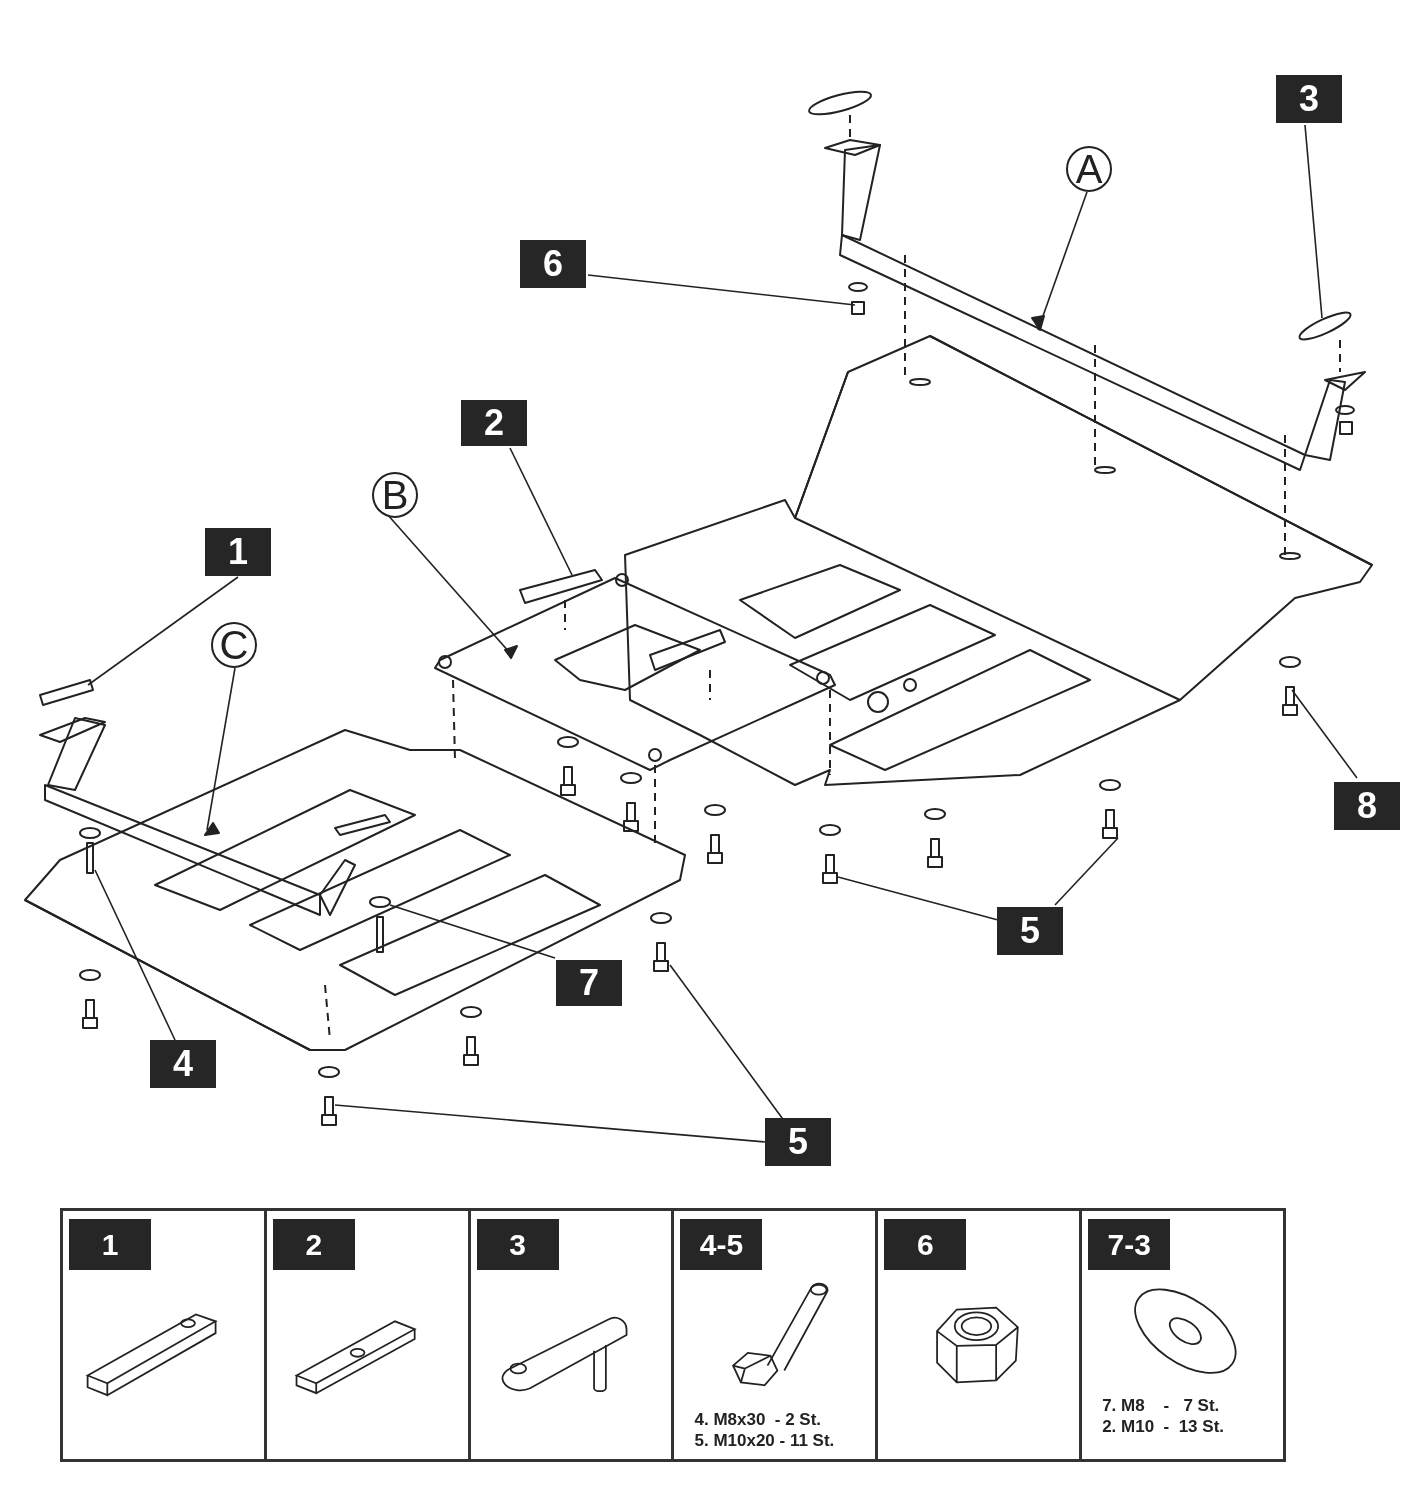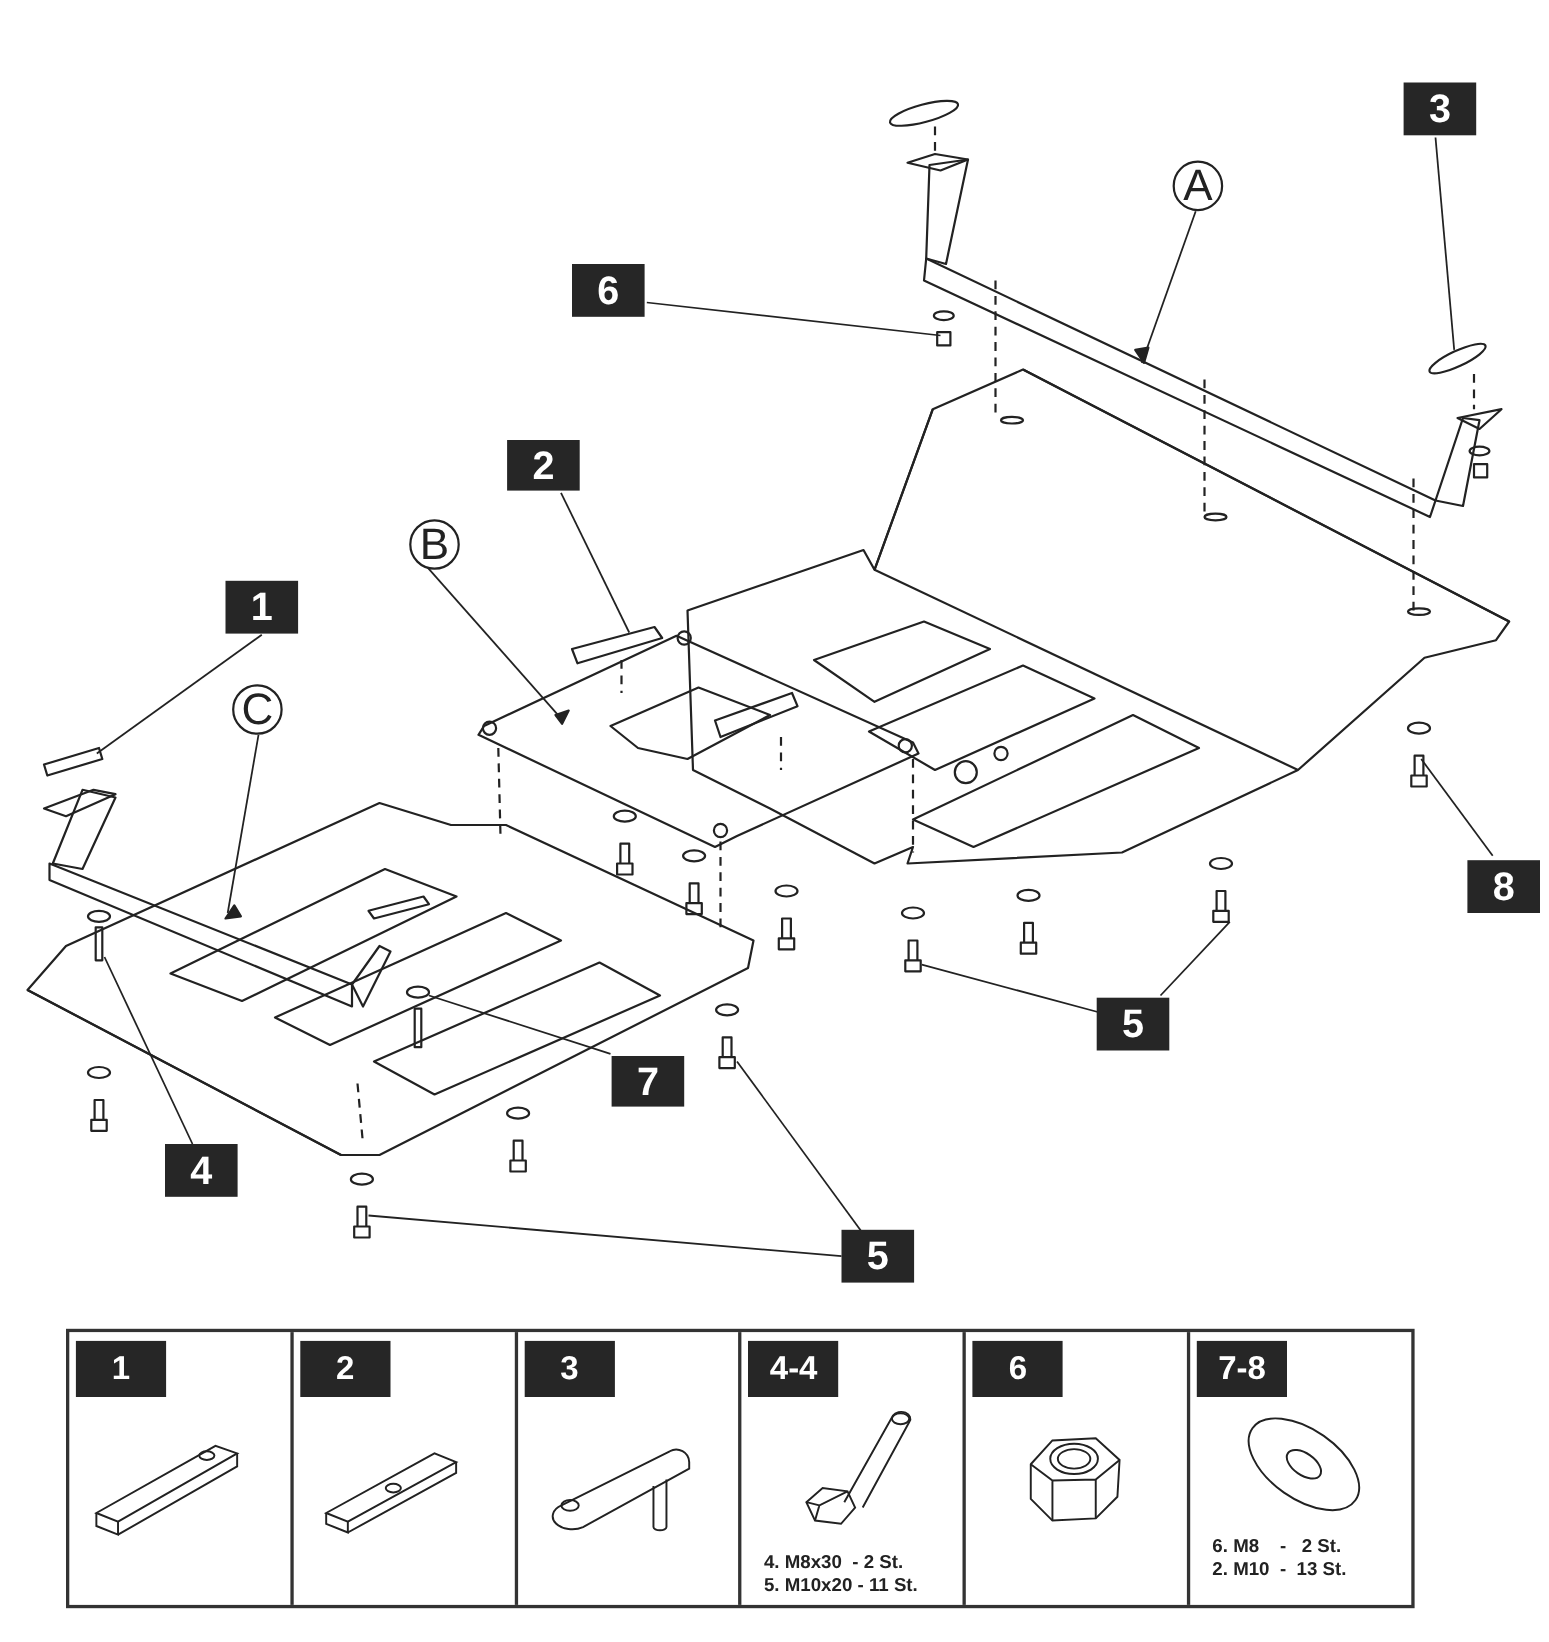--- a/index.html
+++ b/index.html
@@ -185,41 +185,41 @@
   </div>
   <div class="cell">
     <div class="ctag">3</div>
     <svg viewBox="0 0 204 140" fill="none" stroke="#222" stroke-width="1.8">
       <path d="M40 98 L140 48 a12 12 0 0 1 18 10 v6 L60 118 a15 10 0 0 1 -20 -20 Z"></path>
       <ellipse cx="48" cy="98" rx="8" ry="5"></ellipse>
       <path d="M125 80 v38 a6 3 0 0 0 12 0 v-44"></path>
     </svg>
   </div>
   <div class="cell">
-    <div class="ctag">4-4</div>
+    <div class="ctag">4-5</div>
     <svg viewBox="0 0 204 140" fill="none" stroke="#222" stroke-width="1.8">
       <path d="M95 95 L140 15 a8 6 0 0 1 15 6 L112 100"></path>
       <ellipse cx="147" cy="18" rx="8" ry="5"></ellipse>
       <path d="M60 95 L75 82 L98 85 L105 100 L92 115 L68 112 Z"></path>
         <path d="M68 112 L72 98 L98 85 M72 98 L60 95"></path>
     </svg>
     <div class="spec"><span>4. M8x30  - 2 St.</span>
 <span>5. M10x20 - 11 St.</span></div>
   </div>
   <div class="cell">
     <div class="ctag">6</div>
     <svg viewBox="0 0 204 140" fill="none" stroke="#222" stroke-width="1.8">
       <path d="M60 60 L80 38 L120 36 L142 56 L140 90 L120 110 L80 112 L60 92 Z"></path>
       <path d="M60 60 L80 75 L120 74 L142 56 M80 75 V112 M120 74 V110"></path>
       <ellipse cx="100" cy="55" rx="22" ry="14"></ellipse>
         <ellipse cx="100" cy="55" rx="15" ry="9"></ellipse>
     </svg>
   </div>
   <div class="cell">
-    <div class="ctag">7-8</div>
+    <div class="ctag">7-3</div>
     <svg viewBox="0 0 204 140" fill="none" stroke="#222" stroke-width="1.8">
       <ellipse cx="105" cy="60" rx="58" ry="32" transform="rotate(35 105 60)"></ellipse>
       <ellipse cx="105" cy="60" rx="18" ry="10" transform="rotate(35 105 60)"></ellipse>
     </svg>
-    <div class="spec" style="bottom:22px;"><span>6. M8    -   2 St.</span>
+    <div class="spec" style="bottom:22px;"><span>7. M8    -   7 St.</span>
 <span>2. M10  -  13 St.</span></div>
   </div>
 </div>
 
 </body></html>

